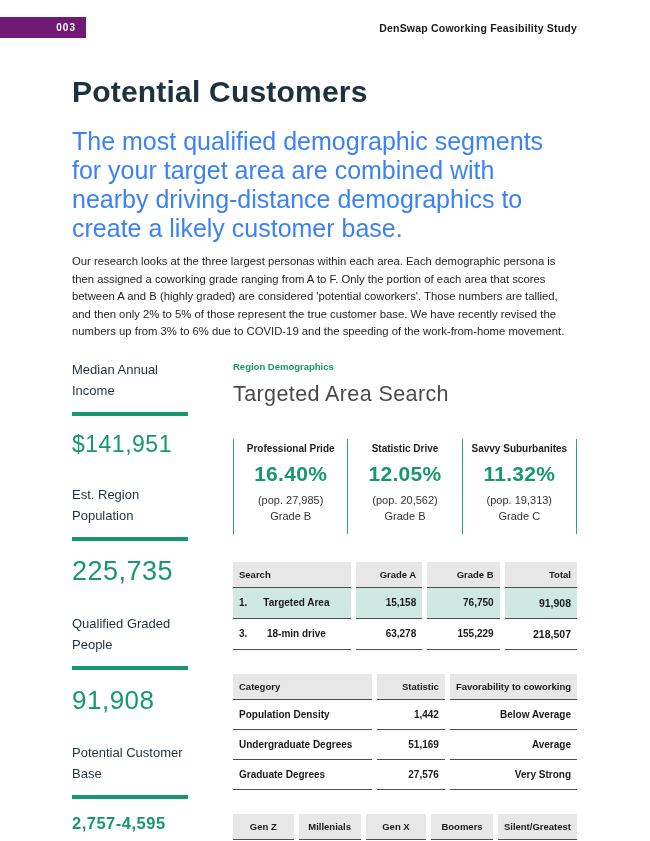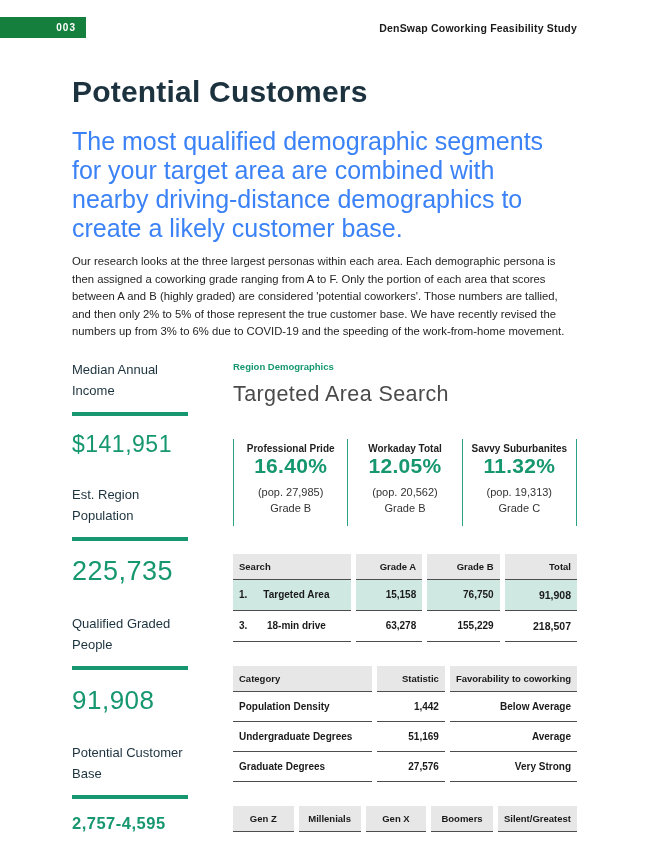--- a/index.html
+++ b/index.html
@@ -17,21 +17,21 @@
   .topbar {
     position: absolute;
     top: 17px; left: 0; right: 73px;
     height: 21px;
     display: flex;
     align-items: center;
     justify-content: space-between;
   }
   .page-chip {
     width: 86px; height: 21px;
-    background: #15803d;
+    background: #701a75;
     color: #ffffff;
     font-size: 10px;
     font-weight: 600;
     letter-spacing: 1px;
     display: flex;
     align-items: center;
     justify-content: flex-end;
     padding-right: 10px;
   }
   .doc-title {
@@ -100,21 +100,21 @@
     margin-bottom: 32px;
   }
   .personas { display: flex; margin-bottom: 28px; }
   .persona {
     flex: 1;
     text-align: center;
     border-left: 1.5px solid #2BA188;
     padding: 4px 5px 12px;
   }
   .persona:last-child { border-right: 1.5px solid #2BA188; }
-  .persona-name { font-size: 10px; font-weight: 700; color: #1f1f1f; }
+  .persona-name { font-size: 10px; font-weight: 700; color: #1f1f1f; margin-bottom: 8px; }
   .persona-pct { font-size: 21px; font-weight: 800; color: #16976F; margin-bottom: 8px; letter-spacing: 0.3px; }
   .persona-pop { font-size: 11px; color: #333333; margin-bottom: 4px; }
   .persona-grade { font-size: 11px; color: #333333; }
   
   .tbl-wrap { margin: 0 -5px 24px; }
   table { width: 100%; border-collapse: separate; border-spacing: 5px 0; }
   th {
     background: #E7E7E7;
     border-bottom: 1.4px solid #4d4d4d;
     font-size: 9.5px;
@@ -197,21 +197,21 @@
         <h2 class="section-heading">Targeted Area Search</h2>
 
         <div class="personas">
           <div class="persona">
             <div class="persona-name">Professional Pride</div>
             <div class="persona-pct">16.40%</div>
             <div class="persona-pop">(pop. 27,985)</div>
             <div class="persona-grade">Grade B</div>
           </div>
           <div class="persona">
-            <div class="persona-name">Workaday Total</div>
+            <div class="persona-name">Statistic Drive</div>
             <div class="persona-pct">12.05%</div>
             <div class="persona-pop">(pop. 20,562)</div>
             <div class="persona-grade">Grade B</div>
           </div>
           <div class="persona">
             <div class="persona-name">Savvy Suburbanites</div>
             <div class="persona-pct">11.32%</div>
             <div class="persona-pop">(pop. 19,313)</div>
             <div class="persona-grade">Grade C</div>
           </div>

